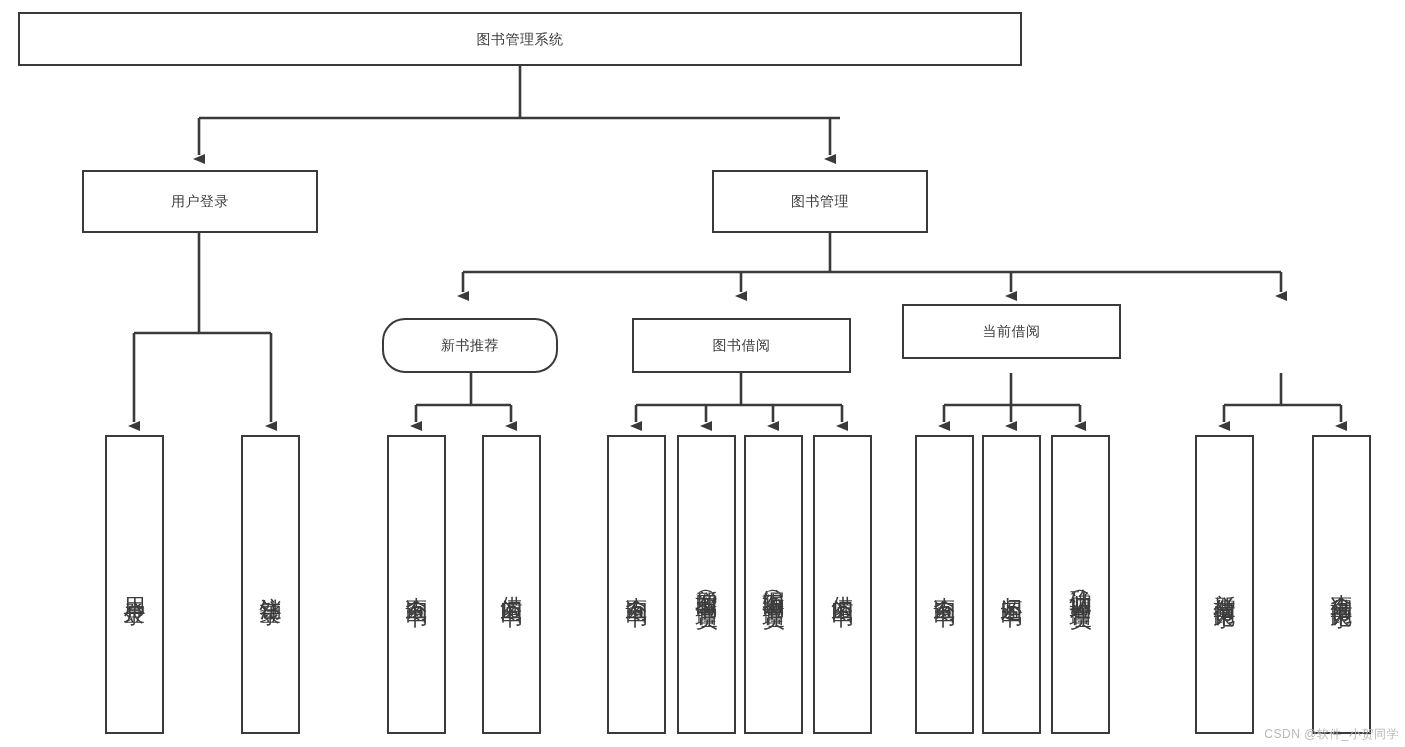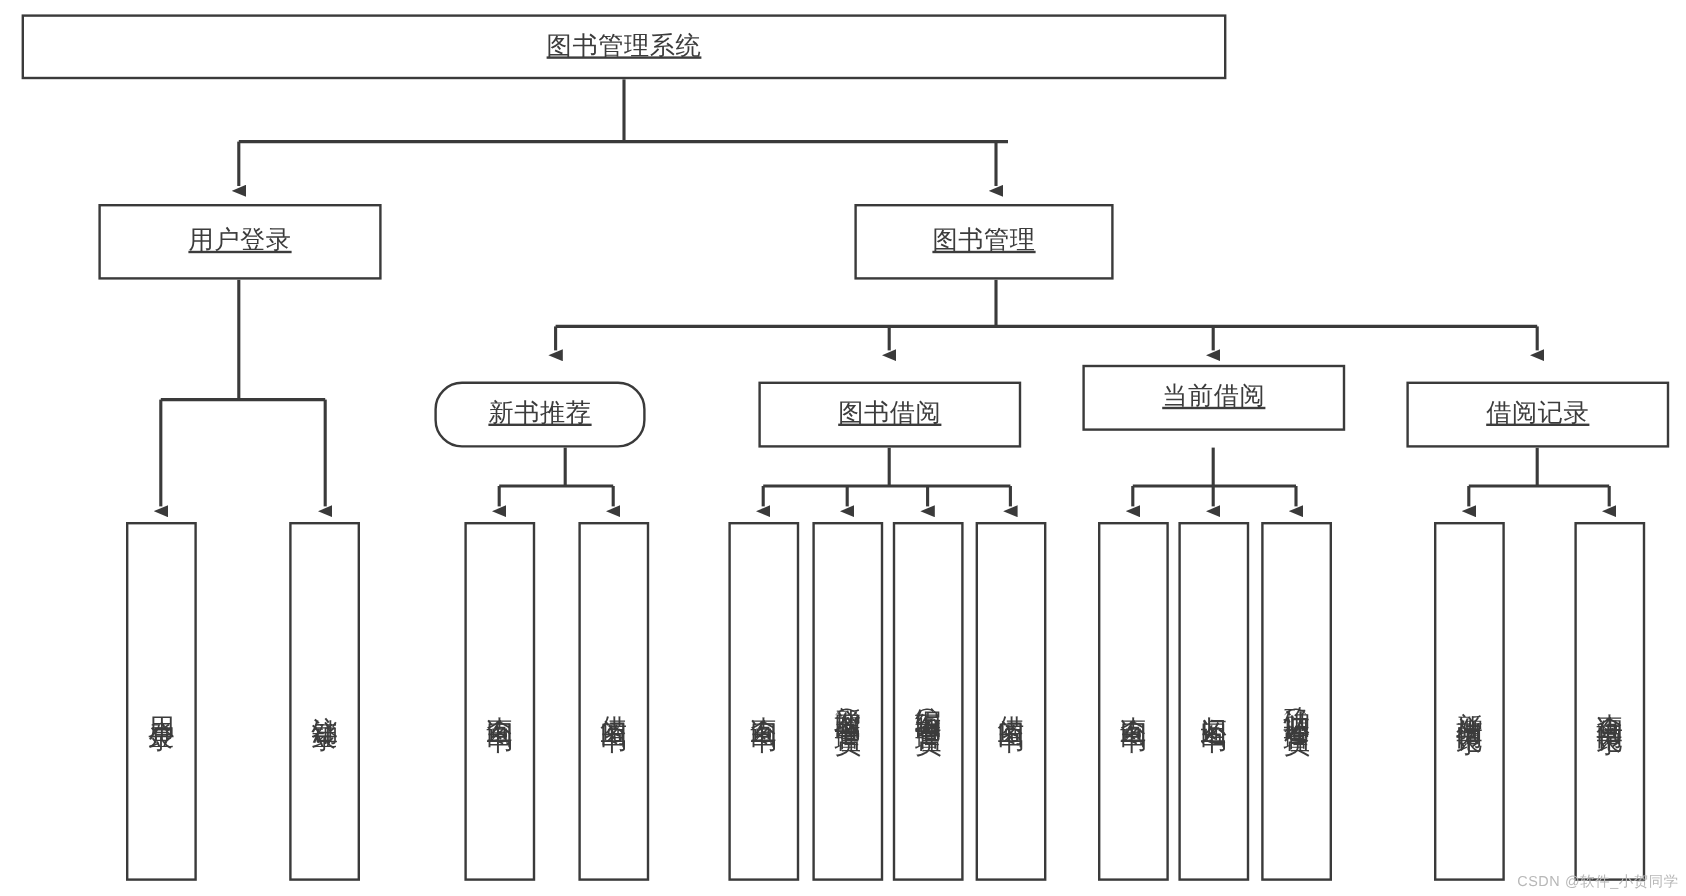--- a/index.html
+++ b/index.html
@@ -35,23 +35,22 @@
     justify-content: center;
     color: #3c3c3c;
     line-height: 1.18;
   }
   .node .lbl {
     display: block;
     text-align: center;
     white-space: nowrap;
   }
   .node.horiz .lbl {
-    font-size: 21px;
+    font-size: 14px;
     letter-spacing: 0.5px;
-    text-decoration: underline;
   }
   
   .node.vert {
     align-items: center;
     justify-content: center;
   }
   .node.vert .lbl {
     writing-mode: vertical-rl;
     text-orientation: upright;
     font-size: 22px;
@@ -130,31 +129,28 @@
     <span class="lbl">图书管理系统</span>
   </div>
 
   <div class="node horiz" style="left:82px; top:170px; width:236px; height:63px;">
     <span class="lbl">用户登录</span>
   </div>
   <div class="node horiz" style="left:712px; top:170px; width:216px; height:63px;">
     <span class="lbl">图书管理</span>
   </div>
 
-  <div class="node horiz" style="left:362px; top:318px; width:176px; height:55px;border-radius:23px;">
+  <div class="node horiz" style="left:382px; top:318px; width:176px; height:55px;border-radius:23px;">
     <span class="lbl">新书推荐</span>
   </div>
   <div class="node horiz" style="left:632px; top:318px; width:219px; height:55px;">
     <span class="lbl">图书借阅</span>
   </div>
   <div class="node horiz" style="left:902px; top:304px; width:219px; height:55px;justify-content:center;">
     <span class="lbl">当前借阅</span>
-  </div>
-  <div class="node horiz" style="left:1172px; top:318px; width:219px; height:55px;">
-    <span class="lbl">借阅记录</span>
   </div>
 
   <div class="node vert" style="left:105px; top:435px; width:59px; height:299px;">
     <span class="lbl">用户登录</span>
   </div>
   <div class="node vert" style="left:241px; top:435px; width:59px; height:299px;">
     <span class="lbl">注销登录</span>
   </div>
 
   <div class="node vert" style="left:387px; top:435px; width:59px; height:299px;">

